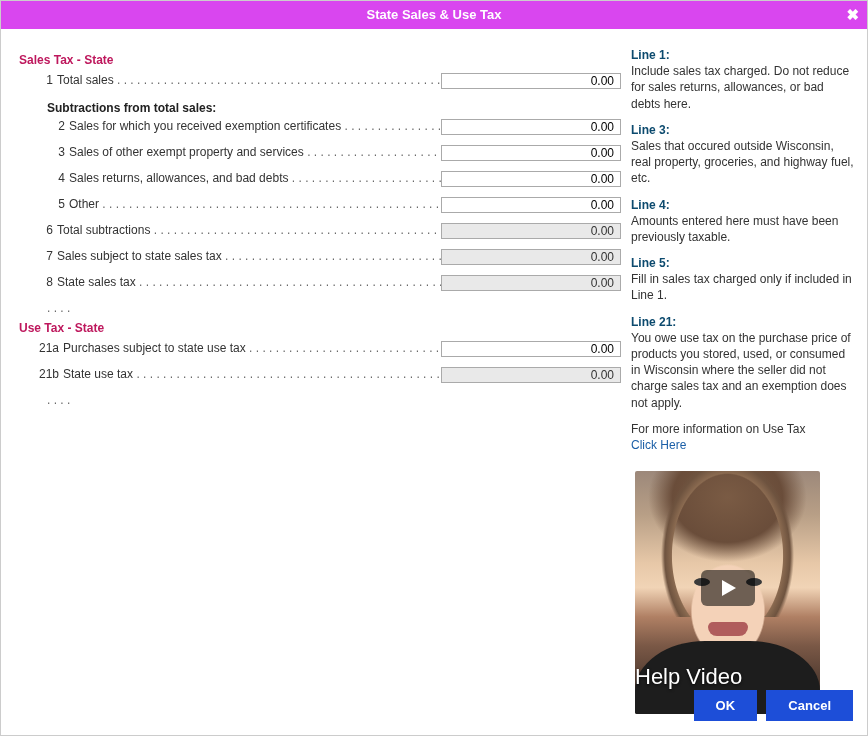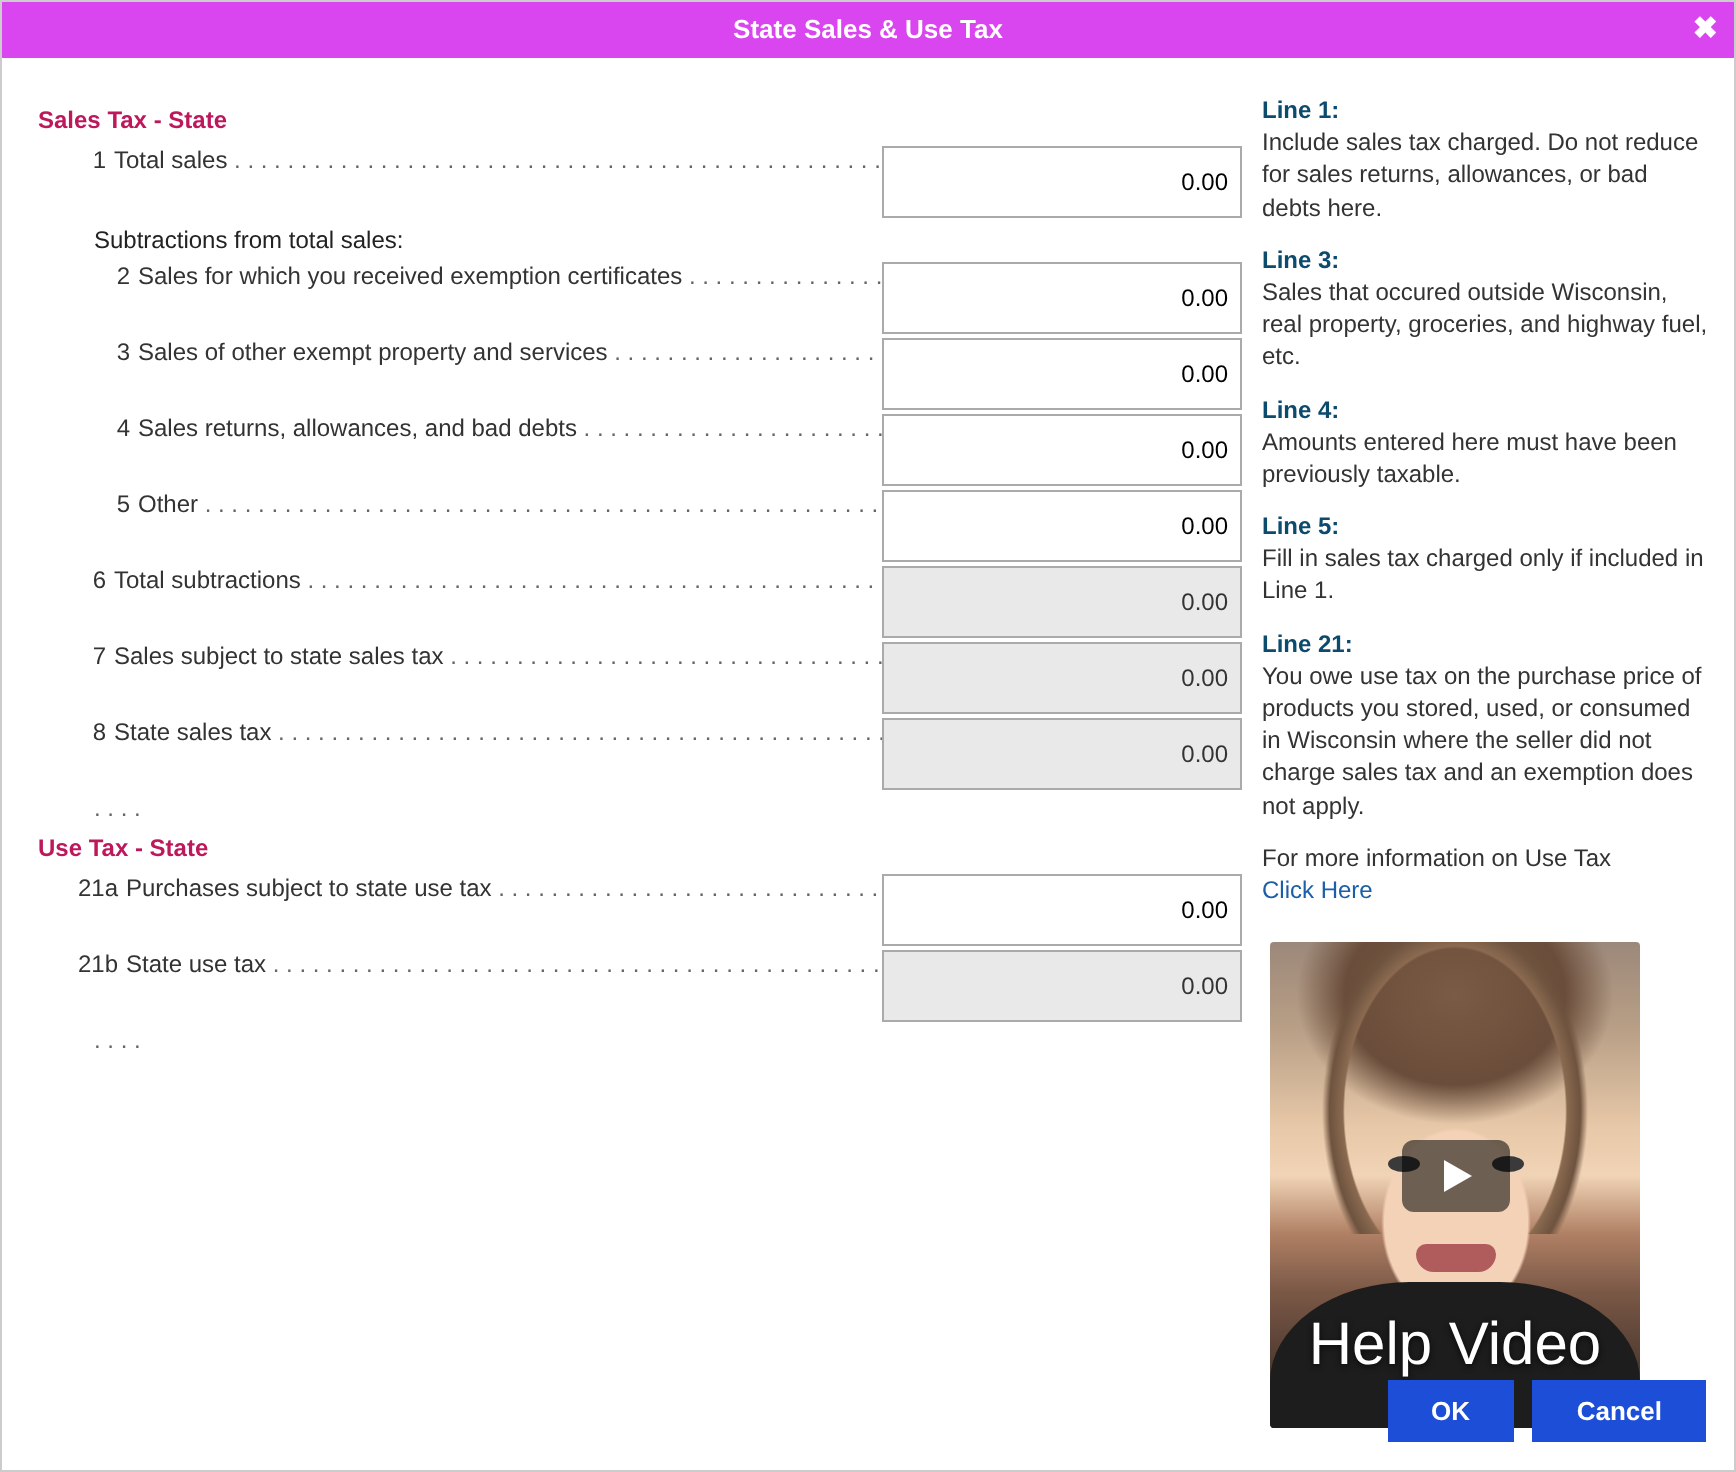--- a/index.html
+++ b/index.html
@@ -75,33 +75,33 @@
     display: inline-block;
     width: 22px;
     text-align: right;
     padding-right: 4px;
     color: #333;
   }
   .row.sub .label { padding-left: 16px; }
   .row.sub2 .label { padding-left: 28px; }
   .row input[type=text] {
     width: 180px;
-    height: 36px;
+    height: 16px;
     padding: 1px 6px;
     text-align: right;
     border: 1px solid #aaa;
     font-size: 12px;
     background: #fff;
   }
   .row input[readonly] {
     background: #e9e9e9;
     color: #333;
   }
   .sub-heading {
-    font-weight: normal;
+    font-weight: bold;
     margin: 4px 0 4px 28px;
     color: #222;
   }
   .help-block { margin-bottom: 10px; font-size: 12px; line-height: 1.35; }
   .help-block .hl { font-weight: bold; display:block; color:#0c4a6e; }
   .link { color: #1b5fa7; cursor: pointer; }
   .video-box {
     width: 185px; height: 243px;
     background: linear-gradient(180deg, #9c887a 0%, #b89f86 18%, #e7c8a8 38%,
                 #f1d4b6 48%, #b08064 60%, #7a5846 72%, #2c221e 100%);
@@ -157,22 +157,21 @@
     width: 54px; height: 36px;
     background: rgba(0,0,0,0.55);
     border-radius: 6px;
     cursor: pointer;
     display:flex; align-items:center; justify-content:center;
   }
   .video-box .play svg { display:block; }
   .video-box .caption {
     position: absolute;
     left: 0; right: 0; bottom: 24px;
-    text-align: center;
-    font-size: 30px;
+    font-size: 22px;
     color: #fff;
     text-shadow: 0 1px 3px rgba(0,0,0,.7);
     font-family: Arial, sans-serif;
   }
   .video-box .cc-badge, .video-box .fs-badge {
     position:absolute; bottom:6px;
     color:#fff; font-size:10px;
     background:rgba(0,0,0,.55);
     border:1px solid rgba(255,255,255,.7);
     border-radius:3px;

